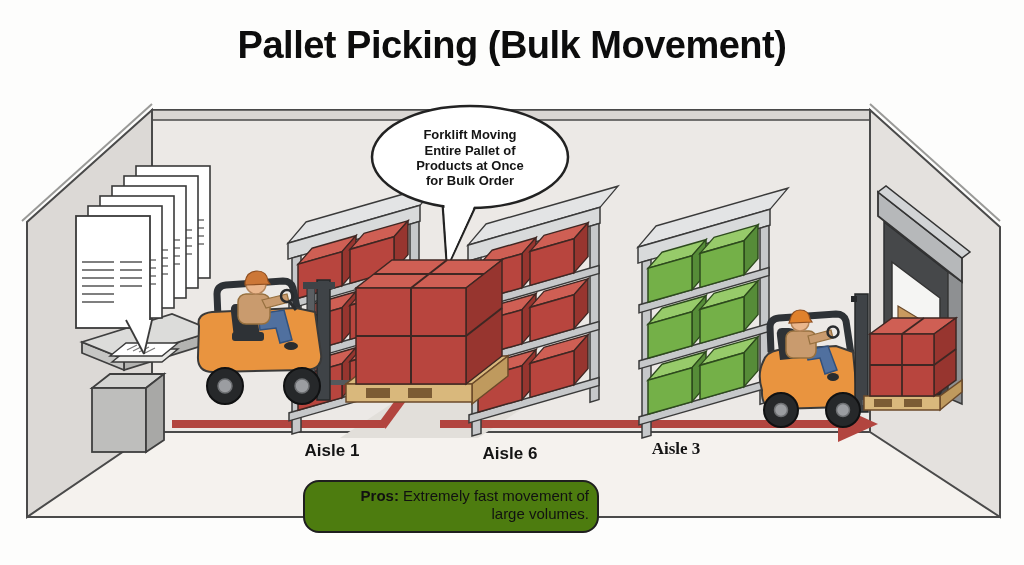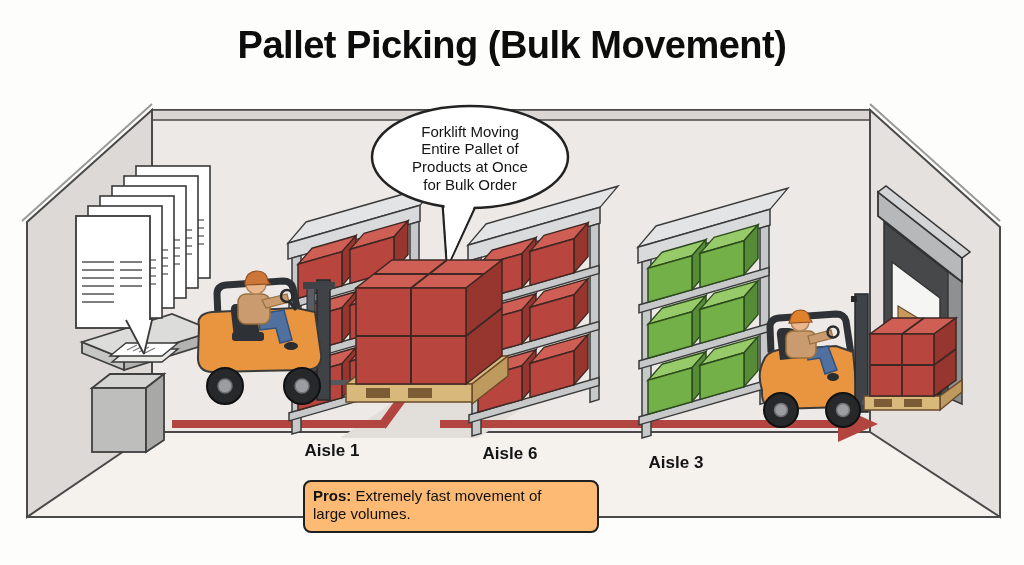--- a/index.html
+++ b/index.html
@@ -3,31 +3,31 @@
 <meta charset="utf-8">
 <style>
   html,body{margin:0;padding:0;background:#ffffff;}
   .stage{position:relative;width:1024px;height:565px;overflow:hidden;background:#fdfdfc;
          font-family:"Liberation Sans", sans-serif;}
   svg.scene{position:absolute;left:0;top:0;width:1024px;height:565px;display:block;}
   .ol{position:absolute;color:#141414;}
   .title{left:0;top:24px;width:1024px;text-align:center;font-size:38px;font-weight:800;
          letter-spacing:-0.5px;color:#0d0d0d;}
   .bubble-text{left:374px;top:108px;width:192px;height:100px;display:flex;align-items:center;
-         justify-content:center;text-align:center;font-size:15px;font-weight:400;
+         justify-content:center;text-align:center;font-size:13px;font-weight:700;
          line-height:1.18;white-space:pre-line;}
   .order-note{left:79px;top:221px;width:70px;text-align:center;font-size:9.5px;font-weight:700;
          line-height:1.3;white-space:pre-line;}
   .lbl{font-size:17px;font-weight:700;text-align:center;white-space:pre-line;line-height:1.2;}
   .start-lbl{left:48px;top:457px;width:168px;}
   .aisle1-lbl{left:280px;top:441px;width:104px;}
   .aisle2-lbl{left:458px;top:444px;width:104px;}
-  .aisle3-lbl{left:624px;top:453px;width:104px;}
+  .aisle3-lbl{left:624px;top:439px;width:104px;font-family:Liberation Serif, serif;}
   .ship-lbl{left:791px;top:457px;width:170px;}
-  .note-box{background:#fdba74;border:2px solid #1f1f1f;border-radius:8px;text-align:left;
+  .note-box{background:#4d7c0f;border:2px solid #1f1f1f;border-radius:16px;text-align:right;
          font-size:15px;line-height:1.22;padding:5px 8px 7px;color:#111;}
   .pros-box{left:303px;top:480px;width:276px;}
   .cons-box{left:638px;top:477px;width:286px;}
   .note-box b{font-weight:700;}
   .note-box span{white-space:pre-line;}
   
   .rackR{--bf:#b8453e;--bt:#cf5f54;--bs:#97352f;--bl:#3f2723;}
   .rackG{--bf:#74b048;--bt:#97cb6a;--bs:#568c38;--bl:#2d4a1d;}
   .bf{fill:var(--bf);stroke:var(--bl);stroke-width:1.5;}
   .bt{fill:var(--bt);stroke:var(--bl);stroke-width:1.5;}

